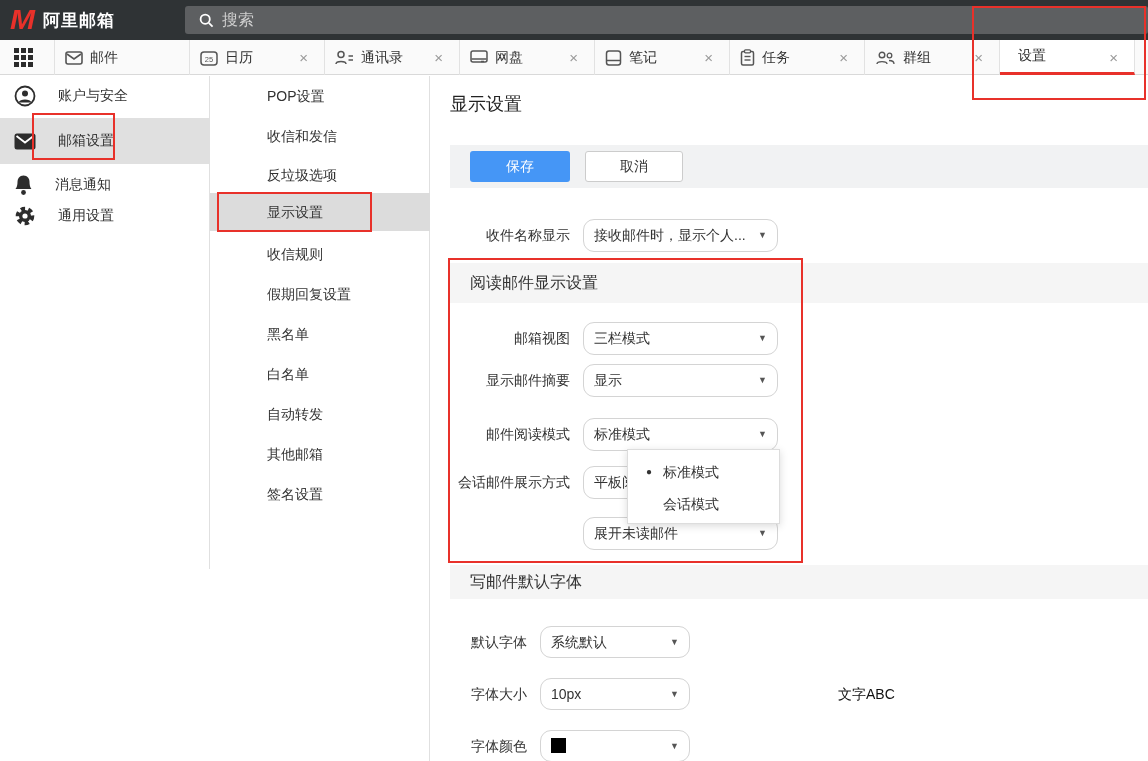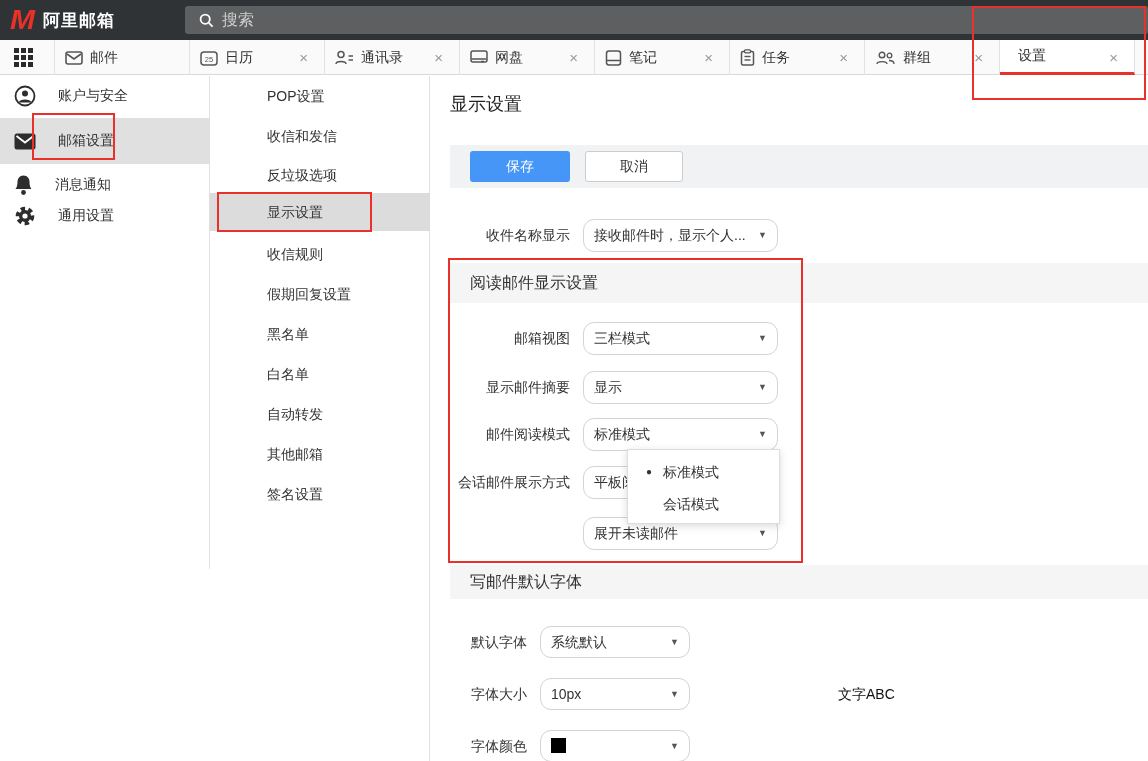--- a/index.html
+++ b/index.html
@@ -234,21 +234,21 @@
   </div>
 
   <div class="frow" style="top:246px">
     <span class="flabel">邮箱视图</span>
     <div class="select">
       <span>三栏模式</span>
       <span class="arrow">▼</span>
     </div>
   </div>
 
-  <div class="frow" style="top:295px">
+  <div class="frow" style="top:288px">
     <span class="flabel">显示邮件摘要</span>
     <div class="select">
       <span>显示</span>
       <span class="arrow">▼</span>
     </div>
   </div>
 
   <div class="frow" style="top:342px">
     <span class="flabel">邮件阅读模式</span>
     <div class="select">

